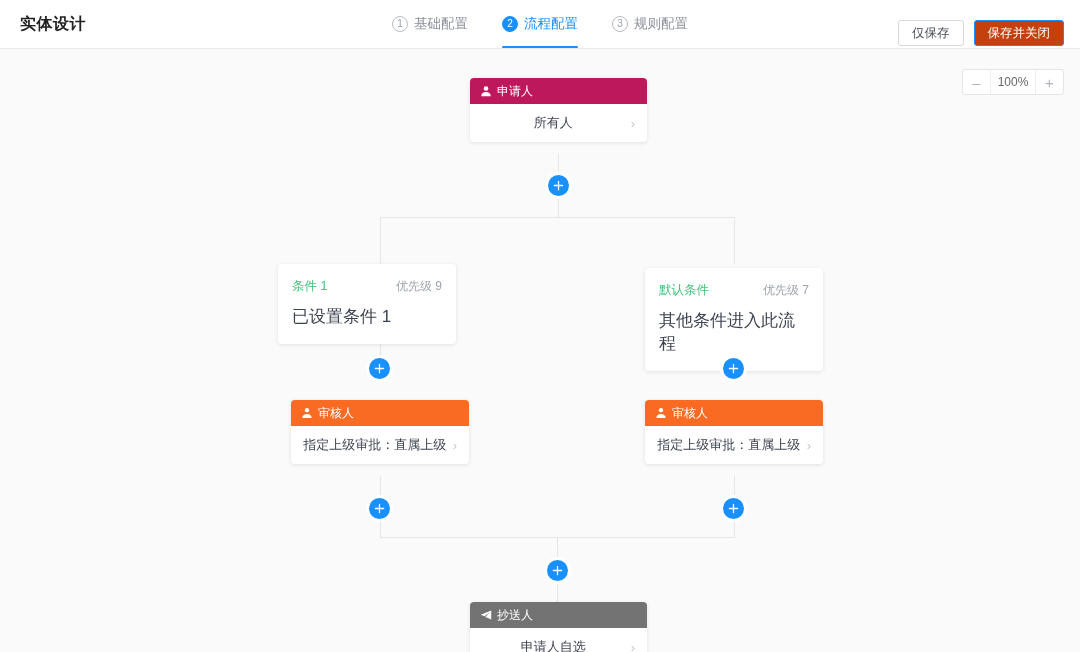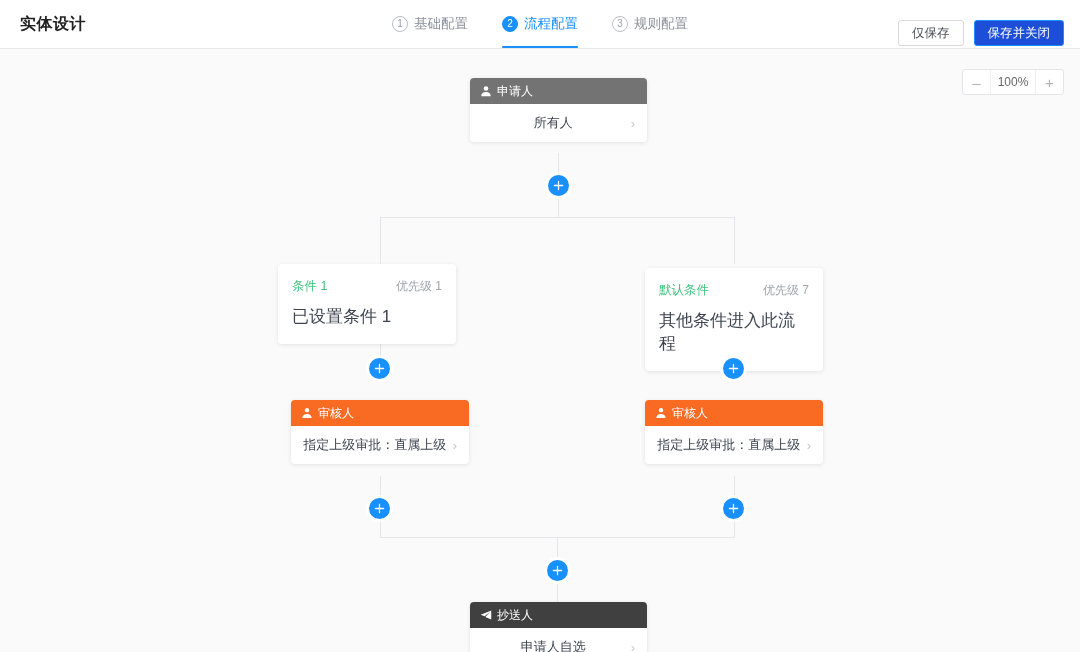--- a/index.html
+++ b/index.html
@@ -53,21 +53,21 @@
   .topbtns {
     position: absolute; right: 16px; top: 11px;
     display: flex; align-items: center; gap: 10px; margin-top: 9px;
   }
   .btn {
     height: 26px; padding: 0 13px; border-radius: 3px;
     font-size: 12.5px; line-height: 24px; cursor: pointer;
     border: 1px solid #d9d9d9; background: #fff; color: #4a4f57;
   }
   .btn.primary {
-    background: #1d4ed8; border-color: #1890ff; color: #fff;
+    background: #c2410c; border-color: #1890ff; color: #fff;
   }
 
   
   .canvas {
     position: absolute; top: 49px; left: 0;
     width: 1080px; height: 603px;
     background: #fafafa;
     overflow: hidden;
   }
 
@@ -98,23 +98,23 @@
     border-radius: 4px;
     box-shadow: 0 1px 4px rgba(0,0,0,0.10);
     overflow: hidden;
     cursor: pointer;
   }
   .node-head {
     height: 26px; padding: 0 10px;
     display: flex; align-items: center; gap: 5px;
     font-size: 12px; color: #fff;
   }
-  .node-head.applicant { background: #737373; font-family: Liberation Serif, serif; }
+  .node-head.applicant { background: #be185d; font-family: Liberation Serif, serif; }
   .node-head.approver  { background: #f96a23; }
-  .node-head.cc        { background: #404040; }
+  .node-head.cc        { background: #737373; }
   .node-body {
     min-height: 38px; padding: 10px 12px;
     display: flex; align-items: center; justify-content: flex-end;
     font-size: 13px; color: #3d4451;
   }
   .node-body .val { flex: 1; text-align: center; }
   .chev { color: #c4c8ce; font-size: 13px; margin-left: 6px; }
 
   .cond-node {
     position: absolute; background: #fff; border-radius: 4px;
@@ -211,21 +211,21 @@
 
     <div class="plus" style="left:548px; top:126px;">
       <svg width="11" height="11" viewBox="0 0 12 12">
           <path d="M6 1.5v9M1.5 6h9" stroke="#fff" stroke-width="1.4" stroke-linecap="round"></path>
         </svg>
     </div>
 
     <div class="cond-node" style="left:278px; top:215px;">
       <div class="cond-head">
         <span class="cond-name">条件 1</span>
-        <span class="cond-prio">优先级 1</span>
+        <span class="cond-prio">优先级 9</span>
       </div>
       <div class="cond-body">已设置条件 1</div>
     </div>
 
     <div class="cond-node" style="left:645px; top:219px;">
       <div class="cond-head">
         <span class="cond-name">默认条件</span>
         <span class="cond-prio">优先级 7</span>
       </div>
       <div class="cond-body">其他条件进入此流程</div>

